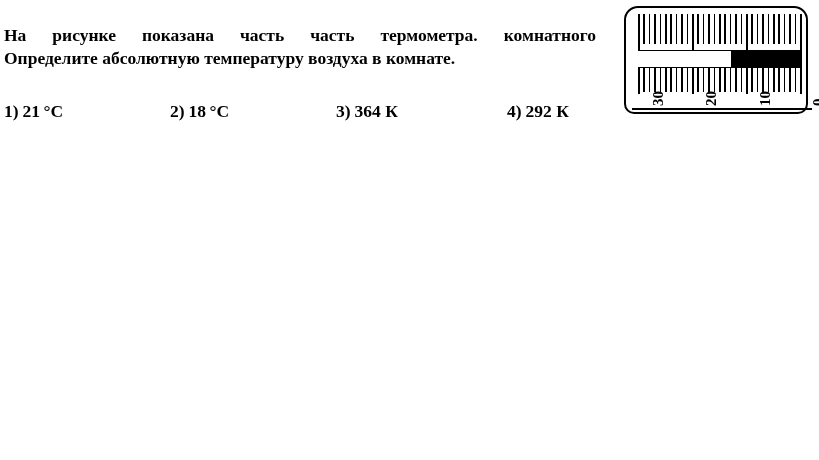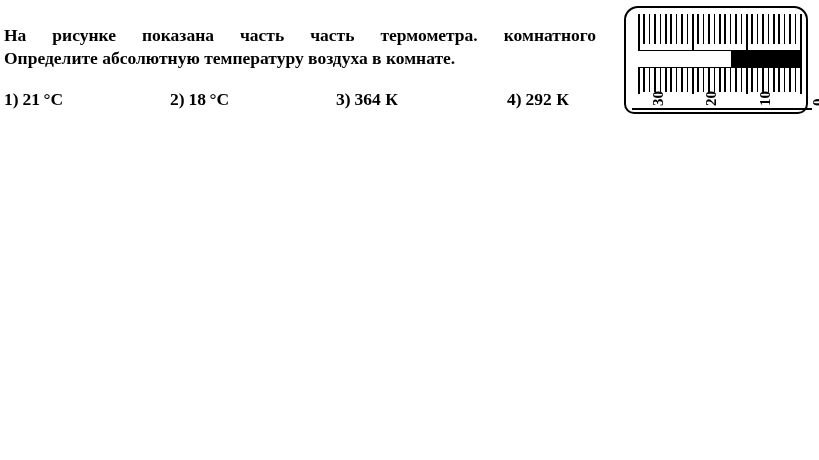--- a/index.html
+++ b/index.html
@@ -34,21 +34,21 @@
     white-space: nowrap;
   }
   .q-line.justify {
     display: flex;
     justify-content: space-between;
     width: 592px;
   }
   .answers {
     position: absolute;
     left: 4px;
-    top: 88px;
+    top: 100px;
     width: 600px;
     height: 24px;
   }
   .answer {
     position: absolute;
     font-weight: bold;
     font-size: 17.5px;
     line-height: 22px;
     white-space: nowrap;
   }

